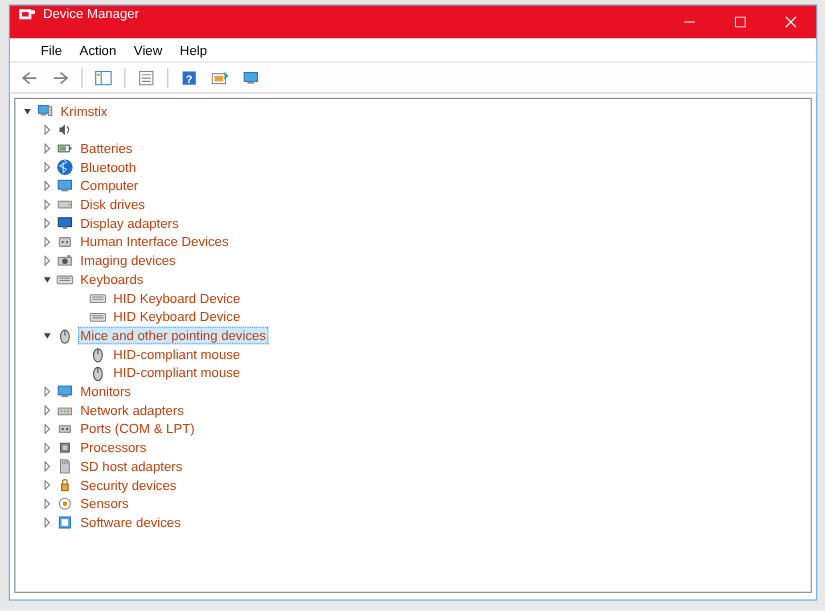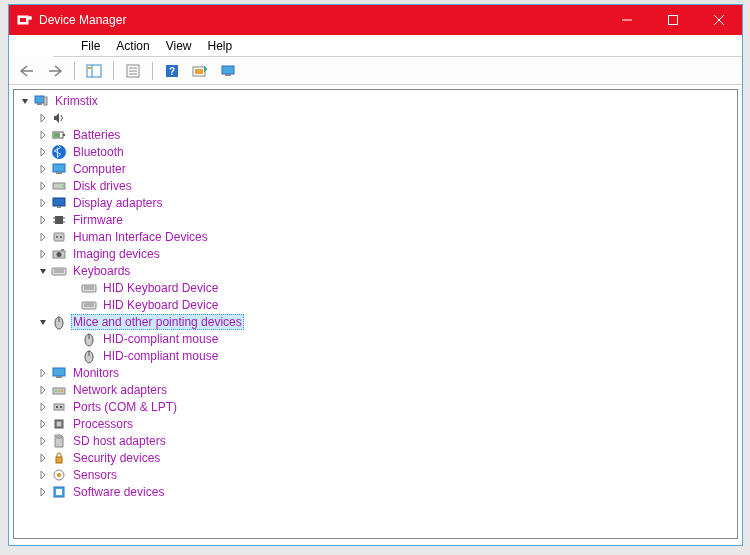--- a/index.html
+++ b/index.html
@@ -18,40 +18,38 @@
     width: 735px; height: 542px;
     background: #fff;
     border: 1px solid #5aa7e0;
   }
   
   .titlebar {
     height: 30px;
     background: #e81123;
     color: #fff;
     display: flex;
-    align-items: center;
     padding-left: 8px;
   }
   .titlebar .app-icon { width: 16px; height: 16px; margin-right: 6px; }
   .titlebar .title { font-size: 12px; }
   .titlebar .spacer { flex: 1; }
   .win-btn {
     width: 46px; height: 30px;
     display: flex; align-items: center; justify-content: center;
     color: #fff;
   }
   
   .menubar {
     height: 22px;
     display: flex;
     align-items: center;
     border-bottom: 1px solid #d0d0d0;
     padding-left: 20px;
     background: #fff;
-    margin-left: 44px;
   }
   .menubar .menuitem {
     padding: 2px 8px;
     font-size: 12px;
     color: #000;
   }
   
   .toolbar {
     height: 28px;
     display: flex;
@@ -74,21 +72,21 @@
   
   .treepane {
     position: absolute;
     left: 4px; right: 4px;
     top: 84px; bottom: 6px;
     border: 1px solid #828790;
     background: #fff;
     overflow-y: scroll;
     padding: 2px 0;
     font-size: 12px;
-    color: #a21caf;
+    color: #c2410c;
   }
   .row {
     display: flex;
     align-items: center;
     height: 17px;
     white-space: nowrap;
   }
   .row .arrow {
     width: 14px; height: 14px;
     display: flex; align-items: center; justify-content: center;
@@ -305,37 +303,20 @@
         <span class="label">Display adapters</span>
       </div>
       <div class="row" style="padding-left:22px">
         <span class="arrow">
           <svg width="10" height="10">
             <path d="M3 1 L7 5 L3 9 Z" fill="none" stroke="#808080" stroke-width="1"></path>
           </svg>
         </span>
         <span class="icon">
           <svg width="16" height="16" viewBox="0 0 16 16">
-            <rect x="4" y="4" width="8" height="8" fill="#555"></rect>
-            <line x1="4" y1="6" x2="2" y2="6" stroke="#555"></line>
-            <line x1="4" y1="10" x2="2" y2="10" stroke="#555"></line>
-            <line x1="12" y1="6" x2="14" y2="6" stroke="#555"></line>
-            <line x1="12" y1="10" x2="14" y2="10" stroke="#555"></line>
-          </svg>
-        </span>
-        <span class="label">Firmware</span>
-      </div>
-      <div class="row" style="padding-left:22px">
-        <span class="arrow">
-          <svg width="10" height="10">
-            <path d="M3 1 L7 5 L3 9 Z" fill="none" stroke="#808080" stroke-width="1"></path>
-          </svg>
-        </span>
-        <span class="icon">
-          <svg width="16" height="16" viewBox="0 0 16 16">
             <rect x="3" y="4" width="10" height="8" rx="1" fill="#ccc" stroke="#888"></rect>
             <circle cx="6" cy="8" r="1" fill="#555"></circle>
             <circle cx="10" cy="8" r="1" fill="#555"></circle>
           </svg>
         </span>
         <span class="label">Human Interface Devices</span>
       </div>
       <div class="row" style="padding-left:22px">
         <span class="arrow">
           <svg width="10" height="10">

